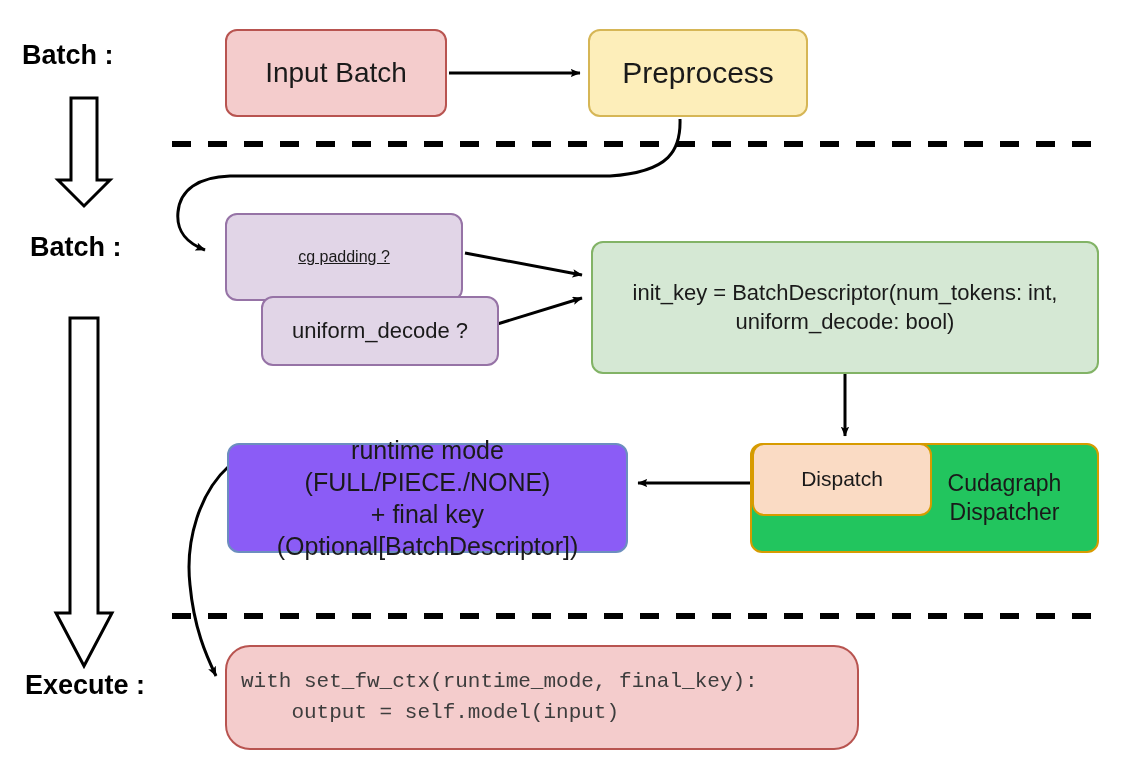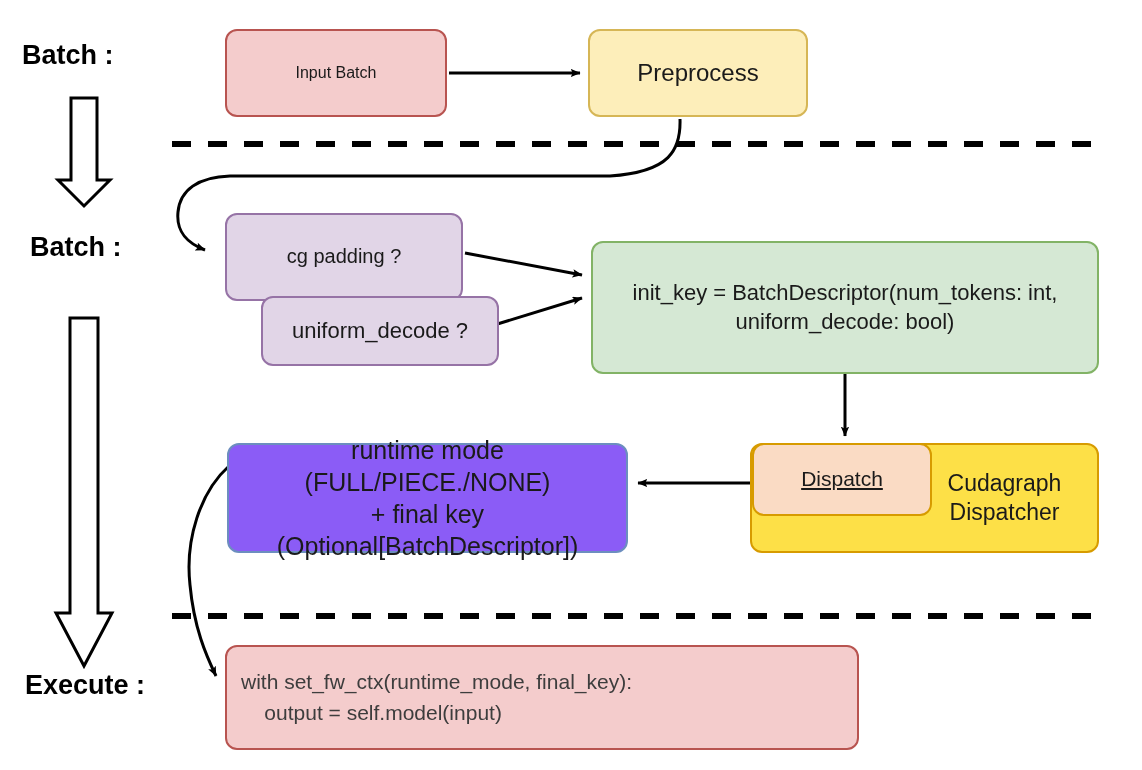--- a/index.html
+++ b/index.html
@@ -26,27 +26,28 @@
     border-radius:12px;
     border:2px solid #000;
     font-family:"Liberation Sans",sans-serif;
     font-size:22px;
     color:#1a1a1a;
     line-height:1.28;
     padding:4px 10px;
     white-space:pre-line;
   }
   .node.code{
-    font-family:Liberation Sans, sans-serif;
+    font-family:Liberation Mono, monospace;
     font-size:21px;
     white-space:pre;
     justify-content:flex-start;
     text-align:left;
     line-height:1.45;
     padding-left:14px;
+    border-radius:25px;
   }
 </style>
 </head>
 <body>
 
 <div id="canvas">
 
   <svg id="wires" viewBox="0 0 1142 770">
     <defs>
       <marker id="ah" markerWidth="11" markerHeight="11" refX="9.4" refY="4.2" orient="auto" markerUnits="userSpaceOnUse">
@@ -73,35 +74,35 @@
 
     <line x1="751" y1="483" x2="638" y2="483" stroke="#000000" stroke-width="3" marker-end="url(#ah)"></line>
 
     <path d="M229,466 C200,492 185,540 190,585 C194,628 206,655 216,676" fill="none" stroke="#000000" stroke-width="3" marker-end="url(#ah)"></path>
   </svg>
 
   <div class="stage-label" style="left:22px;top:40px;">Batch :</div>
   <div class="stage-label" style="left:30px;top:232px;">Batch :</div>
   <div class="stage-label" style="left:5px;top:670px;margin-left:20px;">Execute :</div>
 
-  <div class="node" style="left:225px;top:29px;width:222px;height:88px;background:#f4cccc;border-color:#b85450;font-size:16px;">Input Batch</div>
+  <div class="node" style="left:225px;top:29px;width:222px;height:88px;background:#f4cccc;border-color:#b85450;font-size:28px;">Input Batch</div>
 
-  <div class="node" style="left:588px;top:29px;width:220px;height:88px;background:#fdeeba;border-color:#d6b656;font-size:24px;">Preprocess</div>
+  <div class="node" style="left:588px;top:29px;width:220px;height:88px;background:#fdeeba;border-color:#d6b656;font-size:30px;">Preprocess</div>
 
-  <div class="node" style="left:225px;top:213px;width:238px;height:88px;background:#e1d5e7;border-color:#9673a6;font-size:20px;">cg padding ?</div>
+  <div class="node" style="left:225px;top:213px;width:238px;height:88px;background:#e1d5e7;border-color:#9673a6;font-size:16px;text-decoration:underline;">cg padding ?</div>
 
   <div class="node" style="left:225px;top:296px;width:238px;height:70px;background:#e1d5e7;border-color:#9673a6;font-size:22px;margin-left:36px;">uniform_decode ?</div>
 
   <div class="node" style="left:591px;top:241px;width:508px;height:133px;background:#d5e8d4;border-color:#82b366;font-size:22px;">init_key = BatchDescriptor(num_tokens: int,
 uniform_decode: bool)</div>
 
-  <div class="node" style="left:750px;top:443px;width:349px;height:110px;background:#fde047;border-color:#d79b00;font-size:23px;padding-left:170px;">Cudagraph
+  <div class="node" style="left:750px;top:443px;width:349px;height:110px;background:#22c55e;border-color:#d79b00;font-size:23px;padding-left:170px;">Cudagraph
 Dispatcher</div>
 
-  <div class="node" style="left:752px;top:443px;width:180px;height:73px;background:#fadbc4;border-color:#d79b00;font-size:21px;text-decoration:underline;">Dispatch</div>
+  <div class="node" style="left:752px;top:443px;width:180px;height:73px;background:#fadbc4;border-color:#d79b00;font-size:21px;">Dispatch</div>
 
   <div class="node" style="left:227px;top:443px;width:401px;height:110px;background:#8b5cf6;border-color:#6c8ebf;font-size:25px;">runtime mode (FULL/PIECE./NONE)
 + final key (Optional[BatchDescriptor])</div>
 
   <div class="node code" style="left:225px;top:645px;width:634px;height:105px;background:#f4cccc;border-color:#b85450;color:#3d3d3d;font-size:21px;">with set_fw_ctx(runtime_mode, final_key):
     output = self.model(input)</div>
 
 </div>
 
 </body></html>

